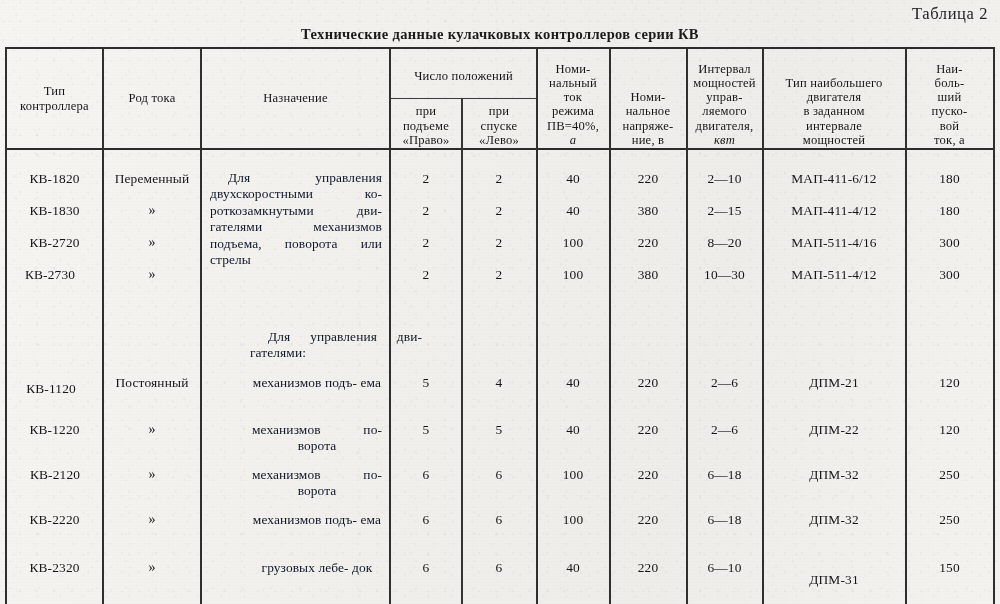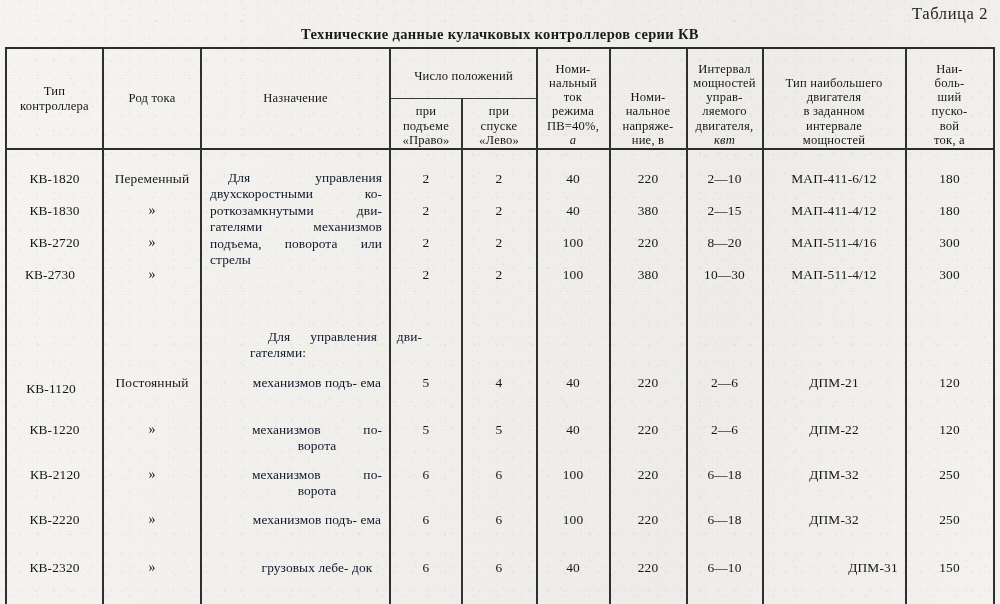--- a/index.html
+++ b/index.html
@@ -346,17 +346,17 @@
     <div class="cell ditto" style="left:99px;  top:513px; width:96px;">»</div>
     <div class="desc center-last" style="left:247px; top:513px; width:130px;">
       <span>грузовых   лебе-</span>
       <span>док</span>
     </div>
     <div class="cell" style="left:386px; top:513px; width:70px;">6</div>
     <div class="cell" style="left:458px; top:513px; width:72px;">6</div>
     <div class="cell" style="left:533px; top:513px; width:70px;">40</div>
     <div class="cell" style="left:606px; top:513px; width:74px;">220</div>
     <div class="cell" style="left:683px; top:513px; width:73px;">6—10</div>
-    <div class="cell" style="left:759px; top:513px; width:140px;padding-left:39px;">ДПМ-31</div>
+    <div class="cell" style="left:759px; top:525px; width:140px;">ДПМ-31</div>
     <div class="cell" style="left:902px; top:513px; width:85px;">150</div>
 
   </div>
 </div>
 
 </body></html>

